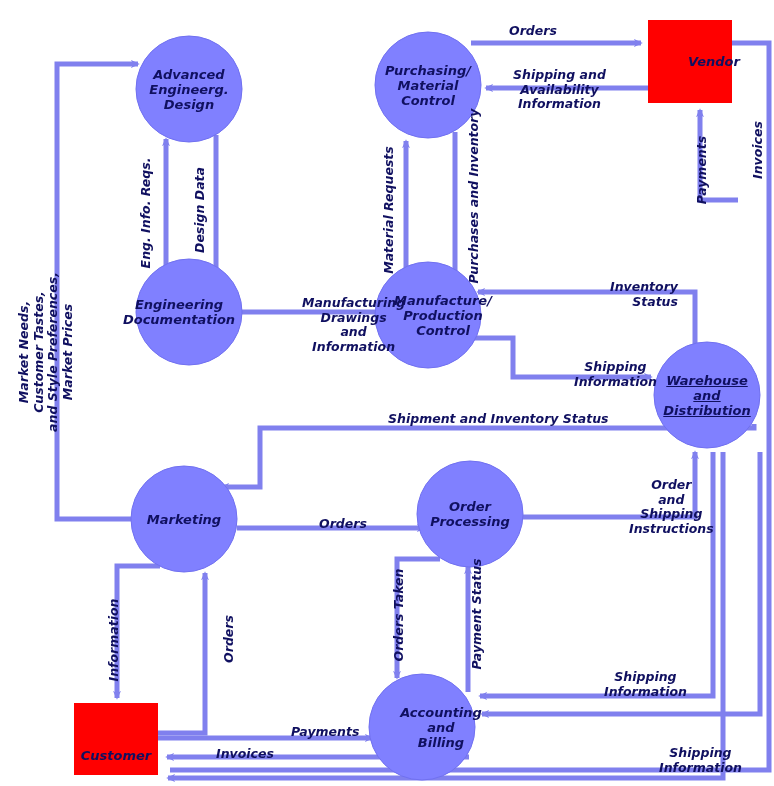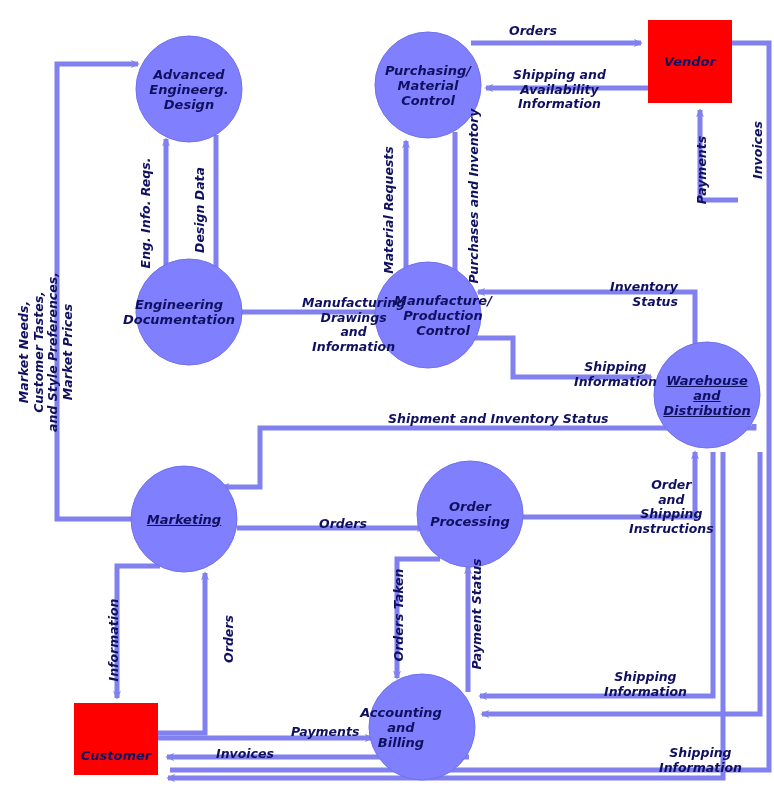--- a/index.html
+++ b/index.html
@@ -119,27 +119,27 @@
 Material
 Control</div>
       <div class="nodeText" style="left: 126px; top: 259px; width: 106px; height: 106px; display: flex; align-items: center; justify-content: center;">Engineering
 Documentation</div>
       <div class="nodeText" style="left: 390px; top: 262px; width: 106px; height: 106px; display: flex; align-items: center; justify-content: center;">Manufacture/
 Production
 Control</div>
       <div class="nodeText" style="left: 654px; top: 342px; width: 106px; height: 106px; display: flex; align-items: center; justify-content: center; text-decoration: underline;">Warehouse
 and
 Distribution</div>
-      <div class="nodeText" style="left: 131px; top: 466px; width: 106px; height: 106px; display: flex; align-items: center; justify-content: center; text-decoration: underline;">Marketing</div>
+      <div class="nodeText" style="left: 131px; top: 466px; width: 106px; height: 106px; display: flex; align-items: center; justify-content: center;">Marketing</div>
       <div class="nodeText" style="left: 417px; top: 461px; width: 106px; height: 106px; display: flex; align-items: center; justify-content: center;">Order
 Processing</div>
-      <div class="nodeText" style="left: 348px; top: 674px; width: 106px; height: 106px; display: flex; align-items: center; justify-content: center;">Accounting
+      <div class="nodeText" style="left: 388px; top: 674px; width: 106px; height: 106px; display: flex; align-items: center; justify-content: center;">Accounting
 and
 Billing</div>
-      <div class="nodeText" style="left: 648px; top: 20px; width: 84px; height: 83px; display: flex; align-items: center; justify-content: center;">Vendor</div>
+      <div class="nodeText" style="left: 648px; top: 20px; width: 84px; height: 83px; display: flex; align-items: center; justify-content: center; padding-left: 24px;">Vendor</div>
       <div class="nodeText" style="left: 74px; top: 703px; width: 84px; height: 72px; display: flex; align-items: center; justify-content: center; margin-top: 16px;">Customer</div>
       <div class="edgeText" style="left: 509px; top: 24px; white-space: pre;">Orders</div>
       <div class="edgeText" style="left: 513px; top: 68px; white-space: pre;">Shipping and
 Availability
 Information</div>
       <div class="edgeText" style="left: 46px; top: 352px; white-space: pre; transform: translate(-50%, -50%) rotate(-90deg); transform-origin: center center;">Market Needs,
 Customer Tastes,
 and Style Preferences,
 Market Prices</div>
       <div class="edgeText" style="left: 146px; top: 213px; white-space: pre; transform: translate(-50%, -50%) rotate(-90deg); transform-origin: center center;">Eng. Info. Reqs.</div>

